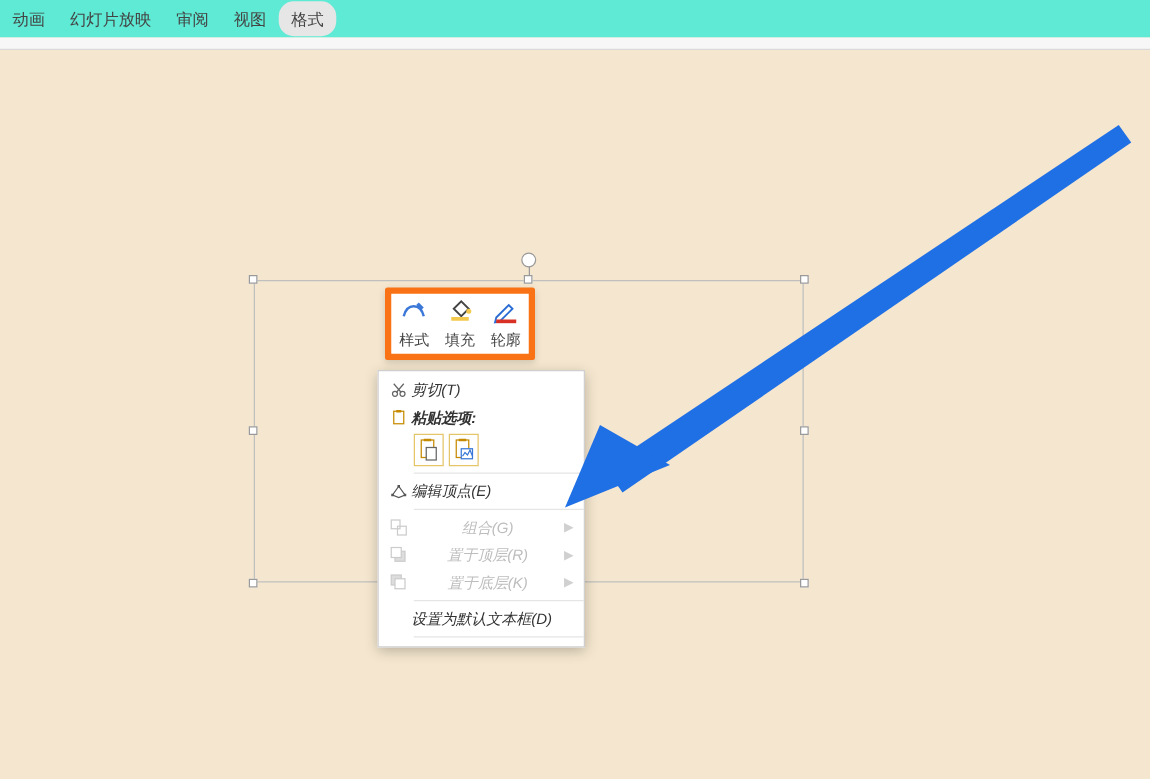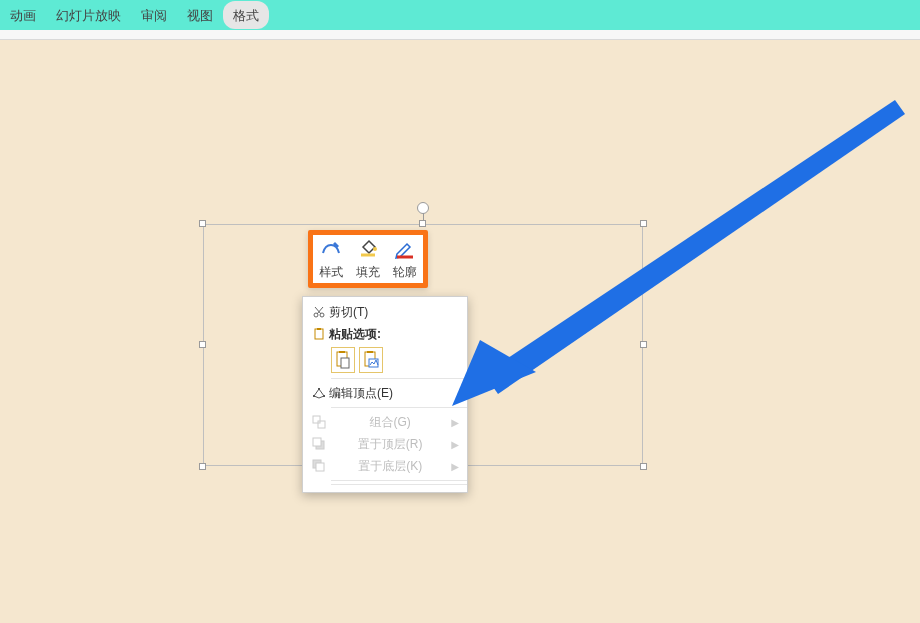--- a/index.html
+++ b/index.html
@@ -24,21 +24,21 @@
   .minitool{position:absolute;left:308px;top:176px;width:120px;height:58px;background:#fff;border:5px solid #f97316;border-radius:2px;box-shadow:0 2px 6px rgba(0,0,0,.15);display:flex;margin-top:14px;}
   .mt-item{flex:1;display:flex;flex-direction:column;align-items:center;justify-content:center;cursor:pointer;}
   .mt-item .ic{width:22px;height:22px;display:flex;align-items:center;justify-content:center;}
   .mt-item .lb{font-size:12px;color:#444;margin-top:4px;}
   
   .ctxmenu{position:absolute;left:302px;top:256px;width:166px;background:#fff;border:1px solid #cfcfcf;box-shadow:0 3px 10px rgba(0,0,0,.25);padding:4px 0;}
   .mi{display:flex;align-items:center;height:22px;padding:0 8px 0 6px;font-size:12px;color:#333;cursor:pointer;position:relative;}
   .mi.section{cursor:default;}
   .mi.disabled{color:#bdbdbd;cursor:default;text-align:center;}
   .mi .mic{width:20px;display:flex;align-items:center;justify-content:center;}
-  .mi .mtx{flex:1;white-space:nowrap;}
+  .mi .mtx{flex:1;white-space:nowrap;font-style:italic;}
   .mi .arr{font-size:10px;color:#888;}
   .mi.disabled .arr{color:#d0d0d0;}
   .msep{height:1px;background:#e5e5e5;margin:3px 0 3px 28px;}
   .paste-row{height:30px;padding-left:28px;display:flex;align-items:center;gap:4px;}
   .paste-btn{width:24px;height:26px;border:1px solid #e5c56a;background:#fff;display:flex;align-items:center;justify-content:center;cursor:pointer;}
   
   .arrow{position:absolute;left:440px;top:50px;pointer-events:none;}
   
   svg{display:block;}
 </style>
@@ -174,20 +174,24 @@
       <span class="mic">
         <svg width="14" height="14">
             <rect x="1" y="1" width="8" height="8" fill="#ddd" stroke="#ccc"></rect>
             <rect x="4" y="4" width="8" height="8" fill="#fff" stroke="#ccc"></rect>
           </svg>
       </span>
       <span class="mtx">置于底层(K)</span>
       <span class="arr">▶</span>
     </div>
     <div class="msep"></div>
+    <div class="mi">
+      <span class="mic"></span>
+      <span class="mtx">设置为默认文本框(D)</span>
+    </div>
     <div class="msep"></div>
 
   </div>
 
   <svg class="arrow" width="470" height="330">
     <defs></defs>
     <polygon points="455,10 465,24 58,304 44,284" fill="#1f6fe5"></polygon>
     <polygon points="12,316 96,282 40,250" fill="#1f6fe5"></polygon>
   </svg>
 

